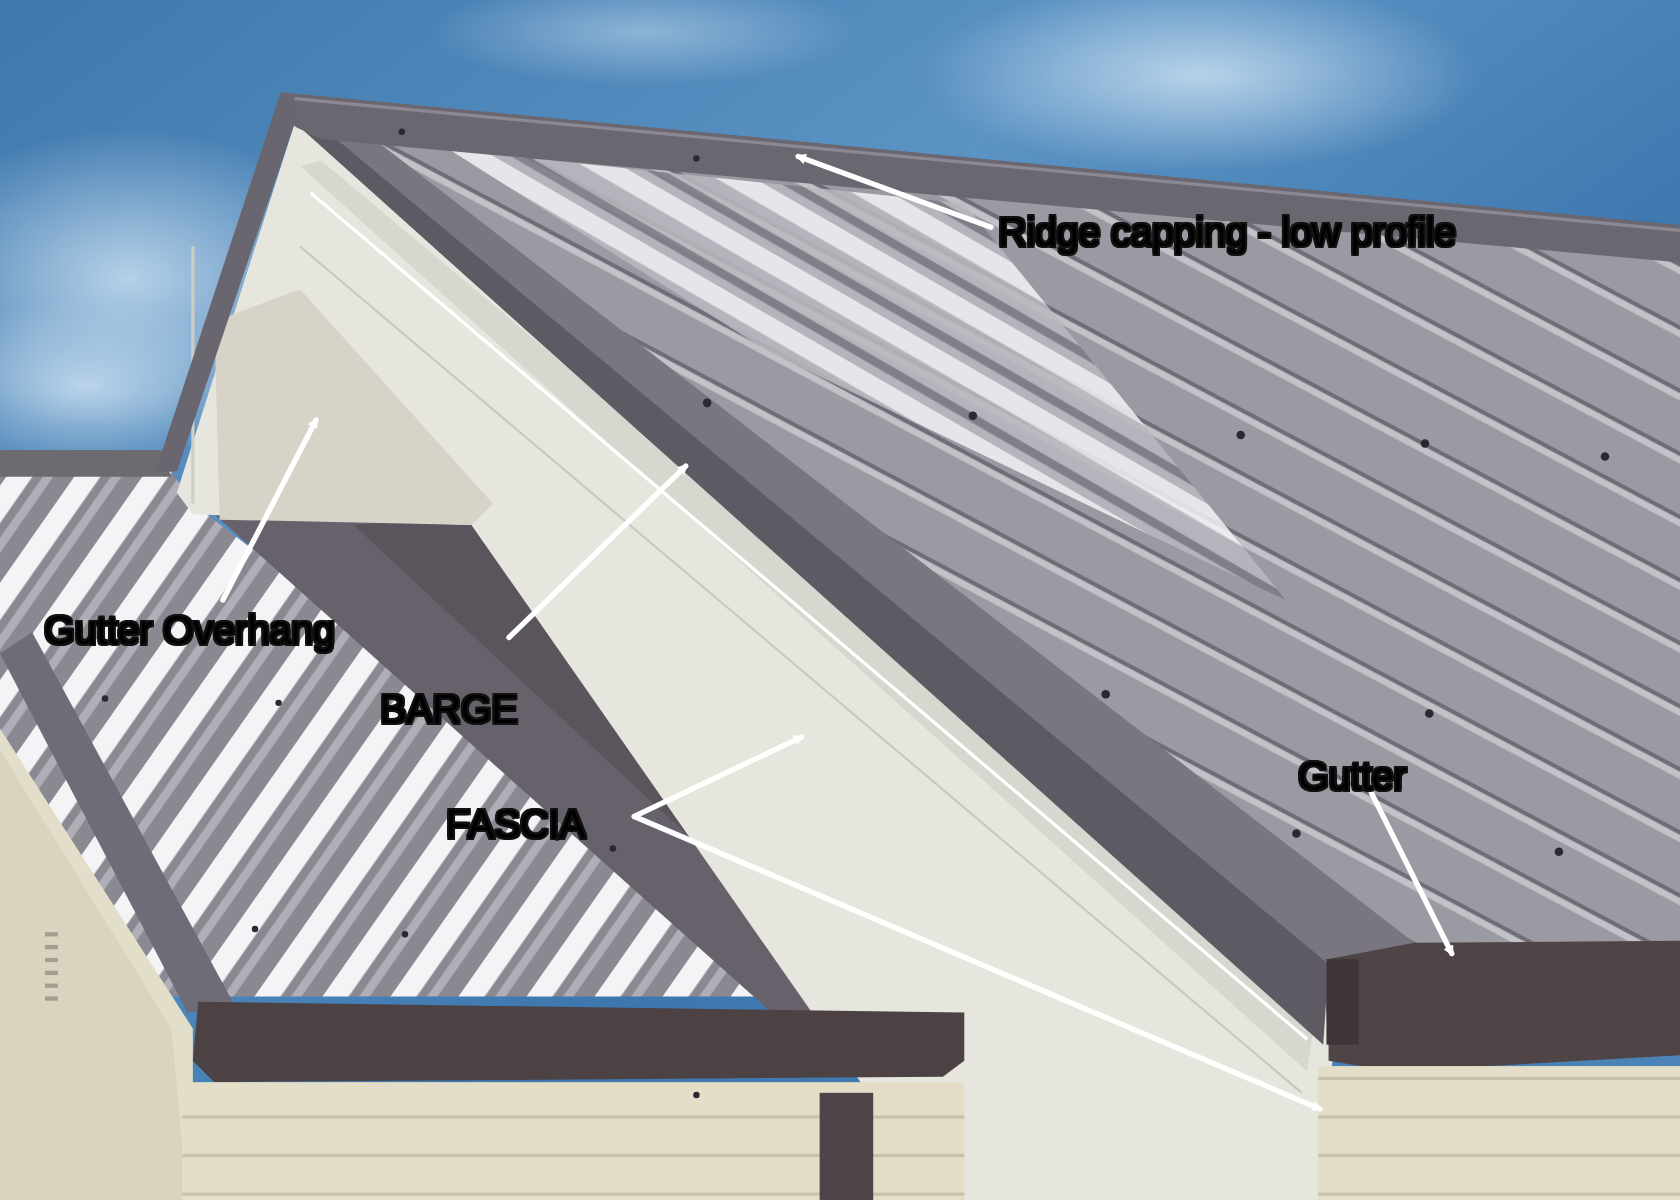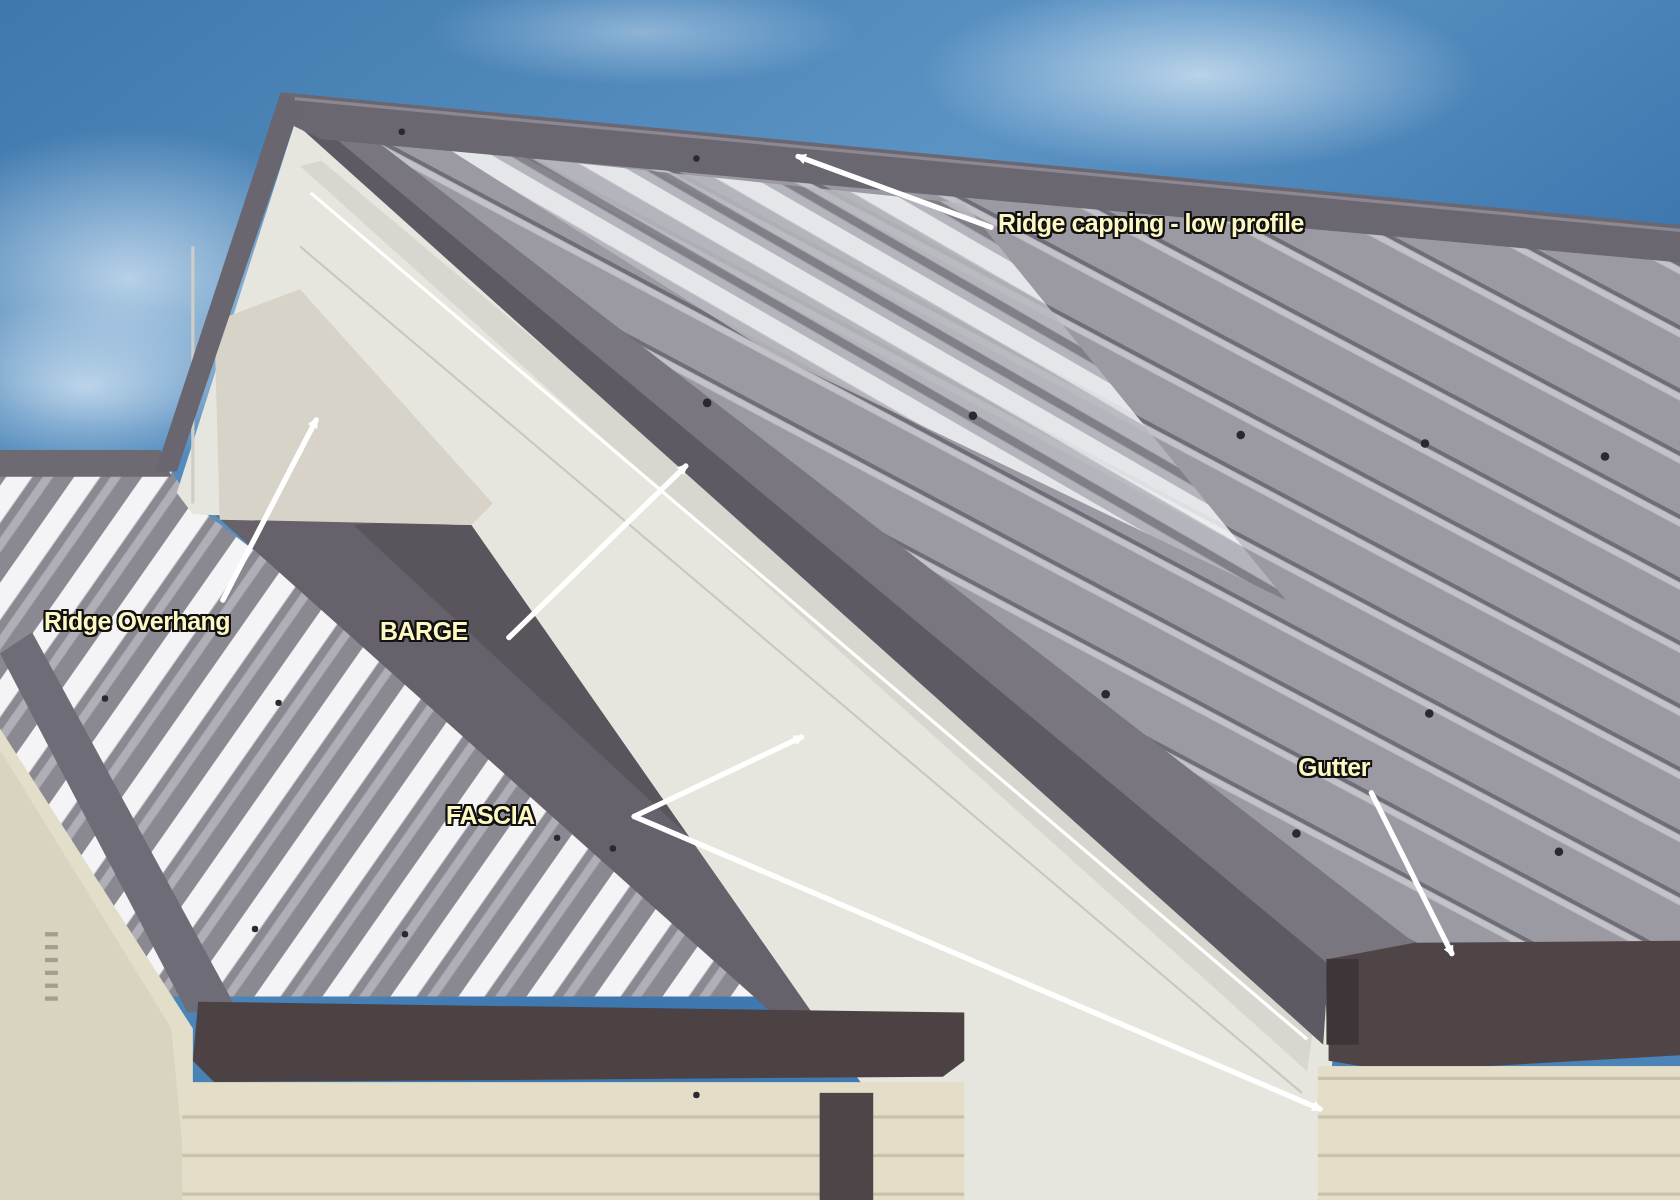--- a/index.html
+++ b/index.html
@@ -1,20 +1,20 @@
 <!DOCTYPE html>
 <html><head>
 <meta charset="utf-8">
 <style>
   html, body { margin:0; padding:0; background:#4a80b3; }
   body { width:1680px; height:1200px; overflow:hidden; position:relative; font-family:"Liberation Sans", sans-serif; }
   #scene { position:absolute; left:0; top:0; width:1680px; height:1200px; }
   .label {
-    position:absolute; color:#fef9c3; font-family:"Liberation Sans", sans-serif; font-weight:bold;
-    font-size:25px; line-height:1.2; white-space:nowrap;
+    position:absolute; color:#000000; font-family:"Liberation Sans", sans-serif; font-weight:normal;
+    font-size:40px; line-height:1.2; white-space:nowrap;
     text-shadow: -2px -2px 0 #111, 2px -2px 0 #111, -2px 2px 0 #111, 2px 2px 0 #111,
                  0 2px 0 #111, 0 -2px 0 #111, 2px 0 0 #111, -2px 0 0 #111;
     letter-spacing:-0.5px;
   }
 </style>
 </head>
 <body>
 
 <svg id="scene" viewBox="0 0 1568 1120" preserveAspectRatio="none" xmlns="http://www.w3.org/2000/svg">
   <defs>
@@ -132,16 +132,16 @@
     <line x1="475" y1="595" x2="640" y2="435" marker-end="url(#ah)"></line>
     <line x1="592" y1="762" x2="748" y2="688" marker-end="url(#ah)"></line>
     <line x1="592" y1="762" x2="1232" y2="1035" marker-end="url(#ah)"></line>
     <line x1="1280" y1="740" x2="1355" y2="890" marker-end="url(#ah)"></line>
   </g>
 </svg>
 
 <div class="label" style="left:998px;top:208px;">
   <div>Ridge capping - low profile</div>
 </div>
-<div class="label" style="left:44px;top:606px;">Ridge Overhang</div>
-<div class="label" style="left:380px;top:616px;">BARGE</div>
+<div class="label" style="left:44px;top:606px;">Gutter Overhang</div>
+<div class="label" style="left:380px;top:685px;">BARGE</div>
 <div class="label" style="left:446px;top:800px;">FASCIA</div>
 <div class="label" style="left:1290px;top:752px;margin-left:8px;">Gutter</div>
 
 </body></html>

